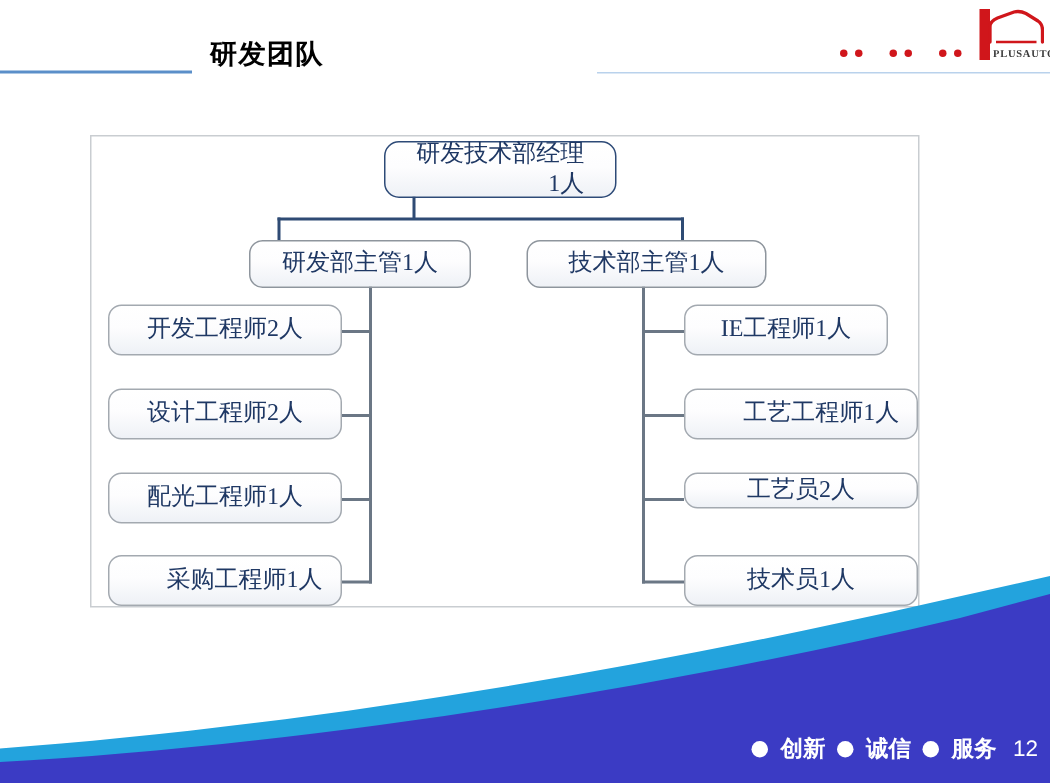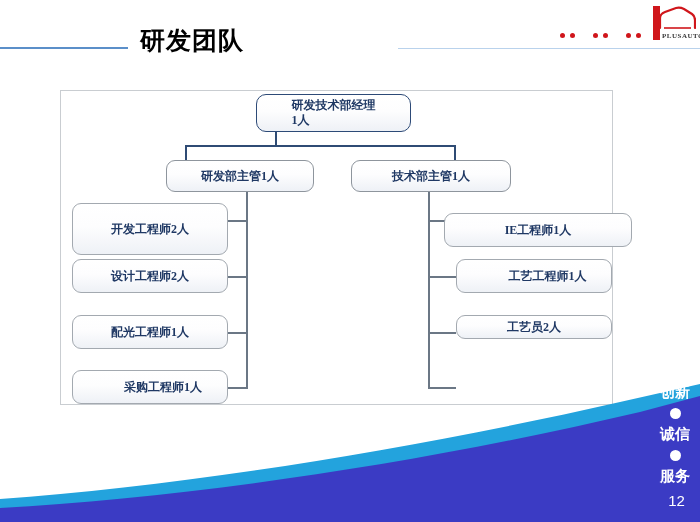--- a/index.html
+++ b/index.html
@@ -29,21 +29,21 @@
   }
   .rule-right {
     position: absolute;
     left: 398px; top: 48px;
     width: 302px; height: 1px;
     background: #b9d2ec;
   }
   #page-title {
     position: absolute;
     left: 140px; top: 24px;
-    font-size: 25px;
+    font-size: 18px;
     font-weight: 700;
     color: #000000;
     letter-spacing: 1px;
     white-space: nowrap;
   }
 
   
   #logo {
     position: absolute;
     right: 4px; top: 2px;
@@ -104,26 +104,26 @@
   }
 
   
   .node {
     position: absolute;
     box-sizing: border-box;
     border-radius: 9px;
     background: linear-gradient(to bottom, #ffffff 0%, #fdfdfe 45%, #eef1f6 100%);
     border: 1px solid #a3a9b0;
     color: #1f3864;
-    font-weight: 700;
-    font-size: 12px;
+    font-weight: 400;
+    font-size: 16px;
     display: flex;
     align-items: center;
     justify-content: center;
-    text-align: left;
+    text-align: right;
     line-height: 1.25;
     white-space: pre-line;
     font-family: "Liberation Serif", "DejaVu Serif", serif;
   }
   .node.root {
     border: 1px solid #2d4a77;
     border-radius: 10px;
   }
   .node.level2 {
     border: 1px solid #8e959d;
@@ -147,21 +147,20 @@
     position: absolute;
     right: 8px; bottom: 13px;
     display: flex;
     align-items: center;
     gap: 6px;
     color: #ffffff;
     font-size: 15px;
     font-weight: 700;
     font-family: "Liberation Serif", "DejaVu Serif", serif;
     white-space: nowrap;
-    flex-direction: column;
   }
   #footer-text .bullet {
     width: 11px; height: 11px;
     border-radius: 50%;
     background: #ffffff;
     display: inline-block;
     flex: none;
   }
   #footer-text .word { margin: 0 2px; }
   #page-number {
@@ -216,28 +215,29 @@
   <div class="ln soft" style="left:367px; top:185px; width:28px; height:2px;"></div>
   <div class="ln soft" style="left:367px; top:241px; width:28px; height:2px;"></div>
   <div class="ln soft" style="left:367px; top:296px; width:28px; height:2px;"></div>
 
   <div class="node root" style="left:195px; top:3px; width:155px; height:38px;">研发技术部经理
 1人</div>
 
   <div class="node level2" style="left:105px; top:69px; width:148px; height:32px;">研发部主管1人</div>
   <div class="node level2" style="left:290px; top:69px; width:160px; height:32px;">技术部主管1人</div>
 
-  <div class="node" style="left:11px; top:112px; width:156px; height:52px;">开发工程师2人</div>
+  <div class="node" style="left:11px; top:112px; width:156px; height:34px;">开发工程师2人</div>
   <div class="node" style="left:11px; top:168px; width:156px; height:34px;">设计工程师2人</div>
   <div class="node" style="left:11px; top:224px; width:156px; height:34px;">配光工程师1人</div>
   <div class="node" style="left:11px; top:279px; width:156px; height:34px;padding-left:26px;">采购工程师1人</div>
 
-  <div class="node" style="left:383px; top:112px; width:188px; height:34px;margin-top:10px;">IE工程师1人</div>
+  <div class="node" style="left:395px; top:112px; width:136px; height:34px;">IE工程师1人</div>
   <div class="node" style="left:395px; top:168px; width:156px; height:34px;padding-left:27px;">工艺工程师1人</div>
   <div class="node" style="left:395px; top:224px; width:156px; height:24px;">工艺员2人</div>
+  <div class="node" style="left:395px; top:279px; width:156px; height:34px;">技术员1人</div>
 </div>
 
 <svg id="waves" viewBox="0 0 700 140" preserveAspectRatio="none">
   <path fill="#23a3dd" d="M0,117 C180,104 400,70 620,20 L700,2 L700,140 L0,140 Z"></path>
   <path fill="#3b3bc4" d="M0,126 C180,116 410,84 640,30 L700,14 L700,140 L0,140 Z"></path>
 </svg>
 
 <div id="footer-text">
   <span class="bullet"></span>
   <span class="word">创新</span>

